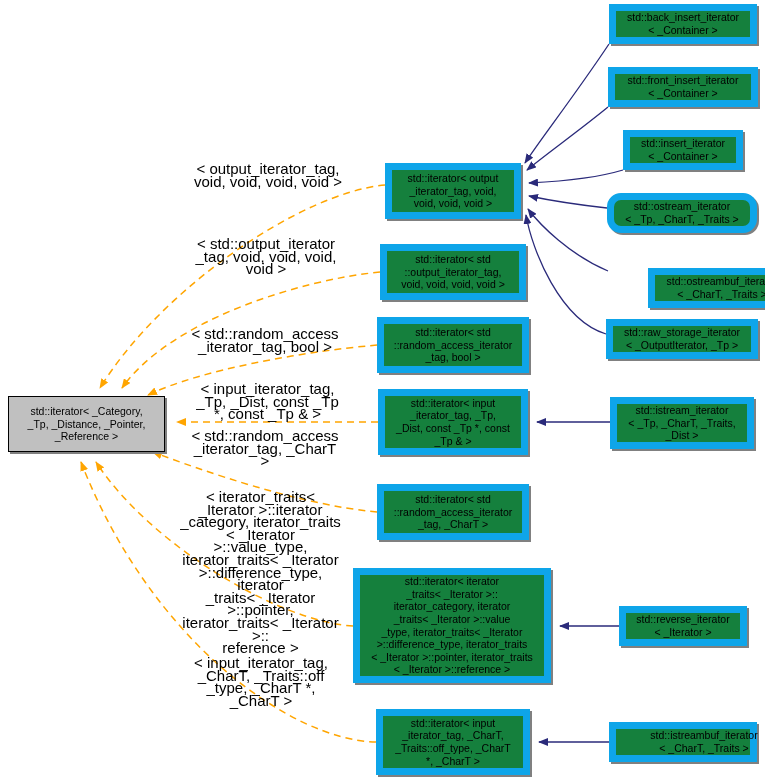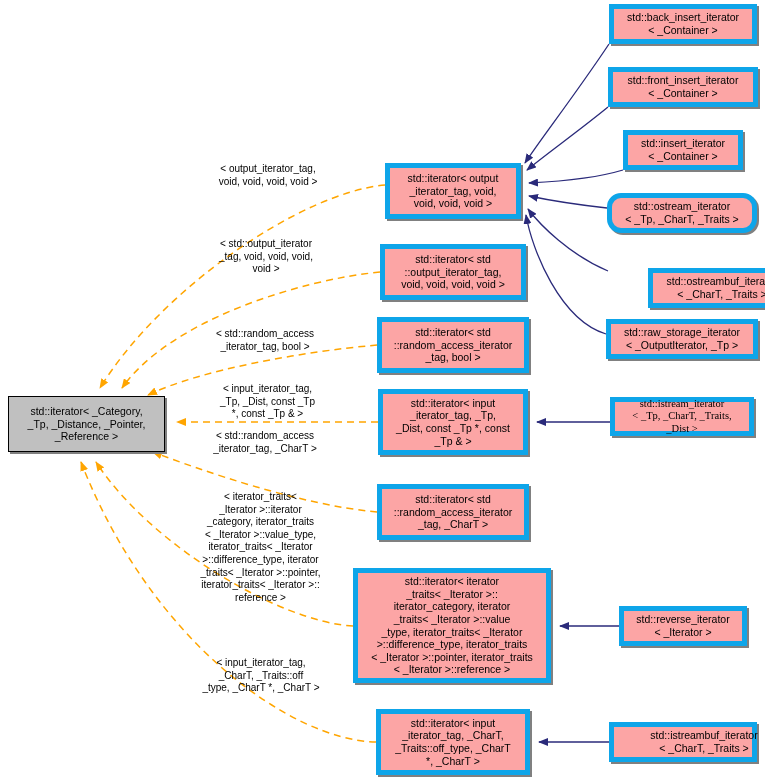--- a/index.html
+++ b/index.html
@@ -21,41 +21,41 @@
   svg.edges {
     position: absolute;
     left: 0;
     top: 0;
     width: 765px;
     height: 780px;
   }
   .node {
     position: absolute;
     box-sizing: border-box;
-    background: #fca5a5;
-    border: 5px solid #0ea5e9;
+    background: #15803d;
+    border: 7px solid #0ea5e9;
     box-shadow: 2px 2px 0 0 #808080;
     display: flex;
     align-items: center;
     justify-content: center;
     text-align: center;
     font-size: 10.5px;
     line-height: 12.6px;
     color: #000000;
     letter-spacing: 0px;
     white-space: pre-line;
     padding: 0 2px;
   }
   .node.root {
     background: #c0c0c0;
     border: 1px solid #000000;
   }
   .edge-label {
     position: absolute;
-    font-size: 10px;
+    font-size: 15px;
     line-height: 12.6px;
     color: #000000;
     text-align: center;
     white-space: pre-line;
     background: transparent;
   }
 </style>
 </head>
 <body>
 
@@ -130,21 +130,21 @@
   <div class="node" style="left: 608px; top: 67px; width: 150px; height: 40px;">std::front_insert_iterator
 &lt; _Container &gt;</div>
   <div class="node" style="left: 623px; top: 130px; width: 120px; height: 40px;">std::insert_iterator
 &lt; _Container &gt;</div>
   <div class="node" style="left: 607px; top: 193px; width: 150px; height: 40px; border-radius: 14px;">std::ostream_iterator
 &lt; _Tp, _CharT, _Traits &gt;</div>
   <div class="node" style="left: 608px; top: 268px; width: 148px; height: 40px; margin-left: 40px;">std::ostreambuf_iterator
 &lt; _CharT, _Traits &gt;</div>
   <div class="node" style="left: 606px; top: 319px; width: 152px; height: 40px;">std::raw_storage_iterator
 &lt; _OutputIterator, _Tp &gt;</div>
-  <div class="node" style="left: 610px; top: 397px; width: 144px; height: 39px; font-family: Liberation Serif, serif;">std::istream_iterator
+  <div class="node" style="left: 610px; top: 397px; width: 144px; height: 52px;">std::istream_iterator
 &lt; _Tp, _CharT, _Traits,
 _Dist &gt;</div>
   <div class="node" style="left: 619px; top: 606px; width: 128px; height: 40px;">std::reverse_iterator
 &lt; _Iterator &gt;</div>
   <div class="node" style="left: 609px; top: 722px; width: 148px; height: 40px; padding-left: 44px;">std::istreambuf_iterator
 &lt; _CharT, _Traits &gt;</div>
 
   <div class="edge-label" style="left: 193px; top: 163px; width: 150px;">&lt; output_iterator_tag,
 void, void, void, void &gt;</div>
   <div class="edge-label" style="left: 191px; top: 238px; width: 150px;">&lt; std::output_iterator

